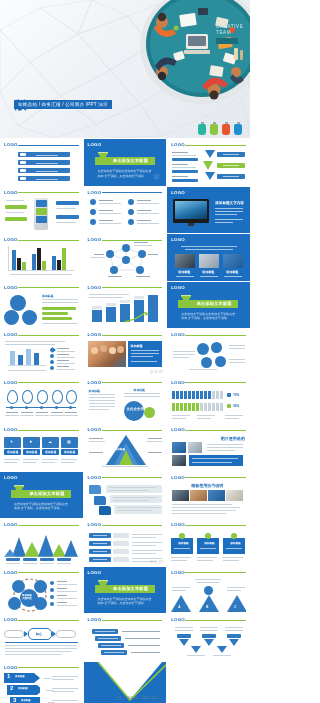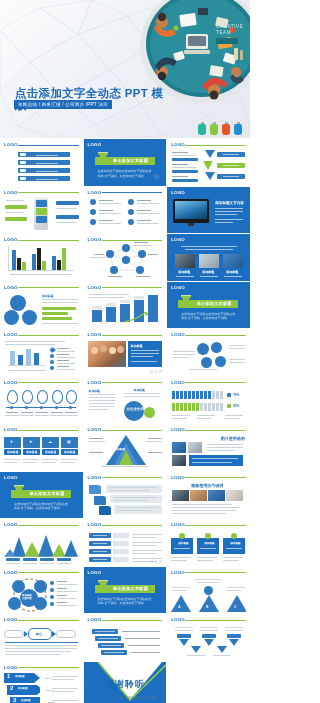--- a/index.html
+++ b/index.html
@@ -221,21 +221,20 @@
         <g>
           <circle cx="108" cy="78" r="5" fill="#c87f4a"></circle>
           <path d="M102 84 q7 10 14 2 l-3 -4 q-5 4 -8 -2 z" fill="#34495e"></path>
         </g>
         <text x="88" y="34" font-family="Liberation Sans, sans-serif" font-size="4.6" fill="#cfe6e6" letter-spacing=".6">CREATIVE</text>
         <text x="88" y="40" font-family="Liberation Sans, sans-serif" font-size="4.6" fill="#cfe6e6" letter-spacing=".6">TEAM</text>
         <rect x="88" y="44" width="22" height="6" fill="#1b6f7d"></rect>
       </svg>
     </div>
 
-    <div class="cover-sub">点击添加文字全动态 PPT 模</div>
     <div class="cover-sub2">版</div>
     <div class="cover-bar">年终总结 / 商务汇报 / 公司简介 /PPT 演示</div>
   </div>
 
   <div class="flasks">
     <div class="flask">
       <div class="neck"></div>
         <div class="body" style="background:#2ab5a0"></div>
       </div>
     <div class="flask">
@@ -958,21 +957,20 @@
         <div style="position:absolute;left:46px;top:28px;width:7px;height:1px;background:#c9d3dc;"></div>
         <div style="position:absolute;left:48px;top:40px;width:7px;height:1px;background:#c9d3dc;"></div>
       </div>
 
       <div class="thumb">
         <div class="thanks-wrap">
           <svg style="position:absolute;left:0;top:0" width="83" height="47">
             <polygon points="0,0 0,47 83,47 83,0 78,0 46,38 14,0" fill="#1c6fc0"></polygon>
             <polyline points="14,0 46,38 83,2" fill="none" stroke="#8cc63f" stroke-width="1.6"></polyline>
           </svg>
-          <div class="thanks-txt">感谢聆听</div>
           <div class="thanks-sub">汇报人：XXX
 时间：20XX年XX月</div>
         </div>
       </div>
 
       <div class="thumb empty"></div>
     </div>
 
   </div>
 </div>

